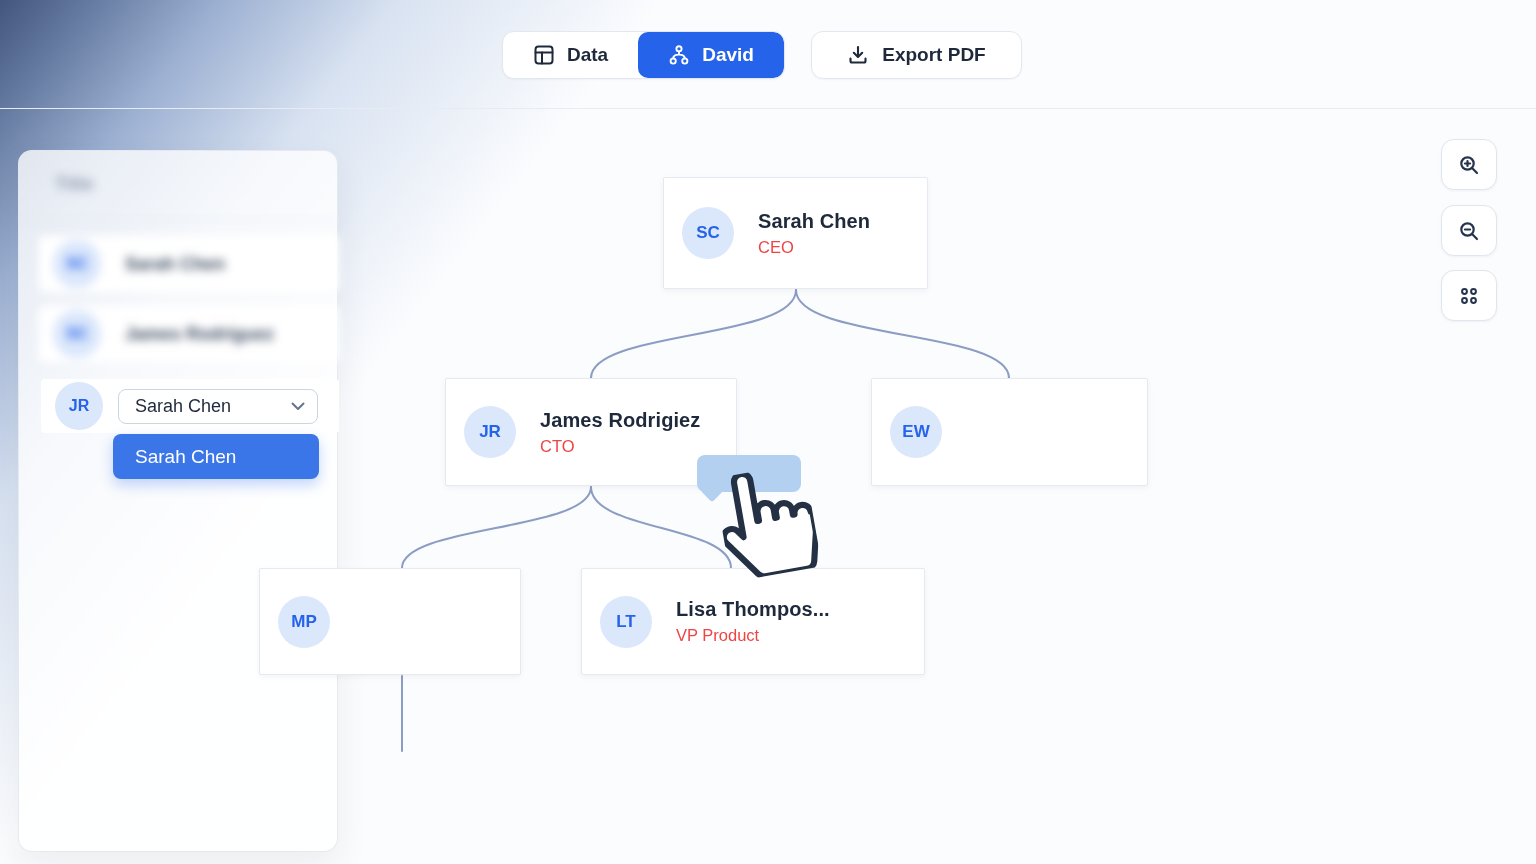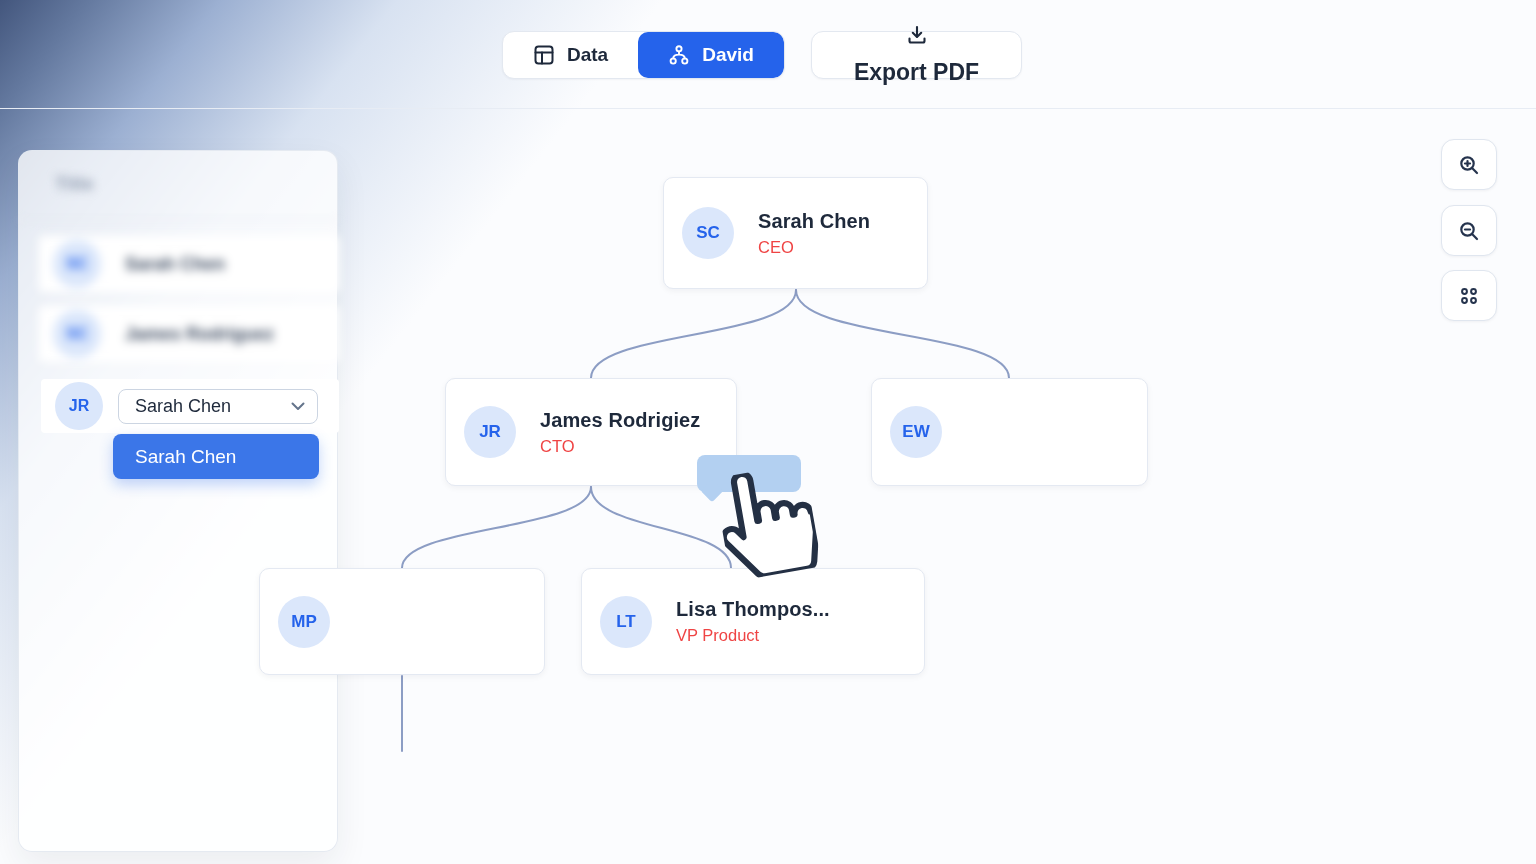--- a/index.html
+++ b/index.html
@@ -23,23 +23,22 @@
   }
   .seg {
     display:flex; align-items:center; justify-content:center; gap:12px;
     padding:0 30px; font-size:19px; font-weight:600; color:#1e293b; cursor:pointer;
   }
   .seg.active { background:var(--accent); color:#ffffff; border-radius:10px; }
   .export-btn {
     position:absolute; left:811px; top:31px; width:211px; height:48px; z-index:3;
     display:flex; align-items:center; justify-content:center; gap:13px;
     background:#ffffff; border:1px solid #e3e8f0; border-radius:12px;
-    font-size:23px; font-weight:600; color:#1e293b; cursor:pointer;
+    font-size:19px; font-weight:600; color:#1e293b; cursor:pointer;
     box-shadow:0 1px 2px rgba(15,23,42,.04);
-    flex-direction:column;
   }
   .icon { display:inline-flex; flex:none; }
   
   .sidebar {
     position:absolute; left:18px; top:150px; width:320px; height:702px; z-index:2;
     background:rgba(255,255,255,.78); border:1px solid rgba(226,232,240,.9);
     border-radius:14px; box-shadow:0 14px 34px rgba(30,41,59,.07);
   }
   .blur-group { filter:blur(5px); }
   .sb-header { position:absolute; left:36px; top:22px; font-size:19px; font-weight:600; color:#909cb0; }
@@ -67,30 +66,30 @@
   .dropdown-option {
     position:absolute; left:94px; top:283px; width:206px; height:45px;
     background:var(--option-blue); border-radius:8px; color:#ffffff;
     display:flex; align-items:center; padding-left:22px; font-size:19px; font-weight:500;
     box-shadow:0 6px 14px rgba(37,99,235,.28); cursor:pointer;
   }
   
   .edges { position:absolute; left:0; top:0; z-index:1; pointer-events:none; }
   .node {
     position:absolute; z-index:2; background:#ffffff;
-    border:1px solid #e4e9f2; border-radius:10px;
+    border:1px solid #e4e9f2; border-radius:2px;
     box-shadow:0 2px 6px rgba(15,23,42,.05);
     display:flex; align-items:center; gap:24px; padding-left:18px; cursor:pointer;
   }
   .node-name { font-size:20px; font-weight:700; color:#1e293b; letter-spacing:.1px; }
   .node-title { font-size:16.5px; color:#ef4444; margin-top:5px; }
   .n-sarah   { left:663px; top:177px; width:265px; height:112px; }
   .n-james   { left:445px; top:378px; width:292px; height:108px; }
   .n-emily   { left:871px; top:378px; width:277px; height:108px; }
-  .n-michael { left:259px; top:568px; width:286px; height:107px; }
+  .n-michael { left:259px; top:568px; width:262px; height:107px; }
   .n-lisa    { left:581px; top:568px; width:344px; height:107px; }
   .n-david   { left:259px; top:751px; width:287px; height:108px; }
   
   .zoom-btn {
     position:absolute; left:1441px; width:56px; height:51px; z-index:3;
     background:#ffffff; border:1px solid #e0e6ef; border-radius:13px;
     display:flex; align-items:center; justify-content:center; cursor:pointer;
     box-shadow:0 1px 3px rgba(15,23,42,.05);
   }
   .zb1 { top:139px; } .zb2 { top:205px; } .zb3 { top:270px; }

